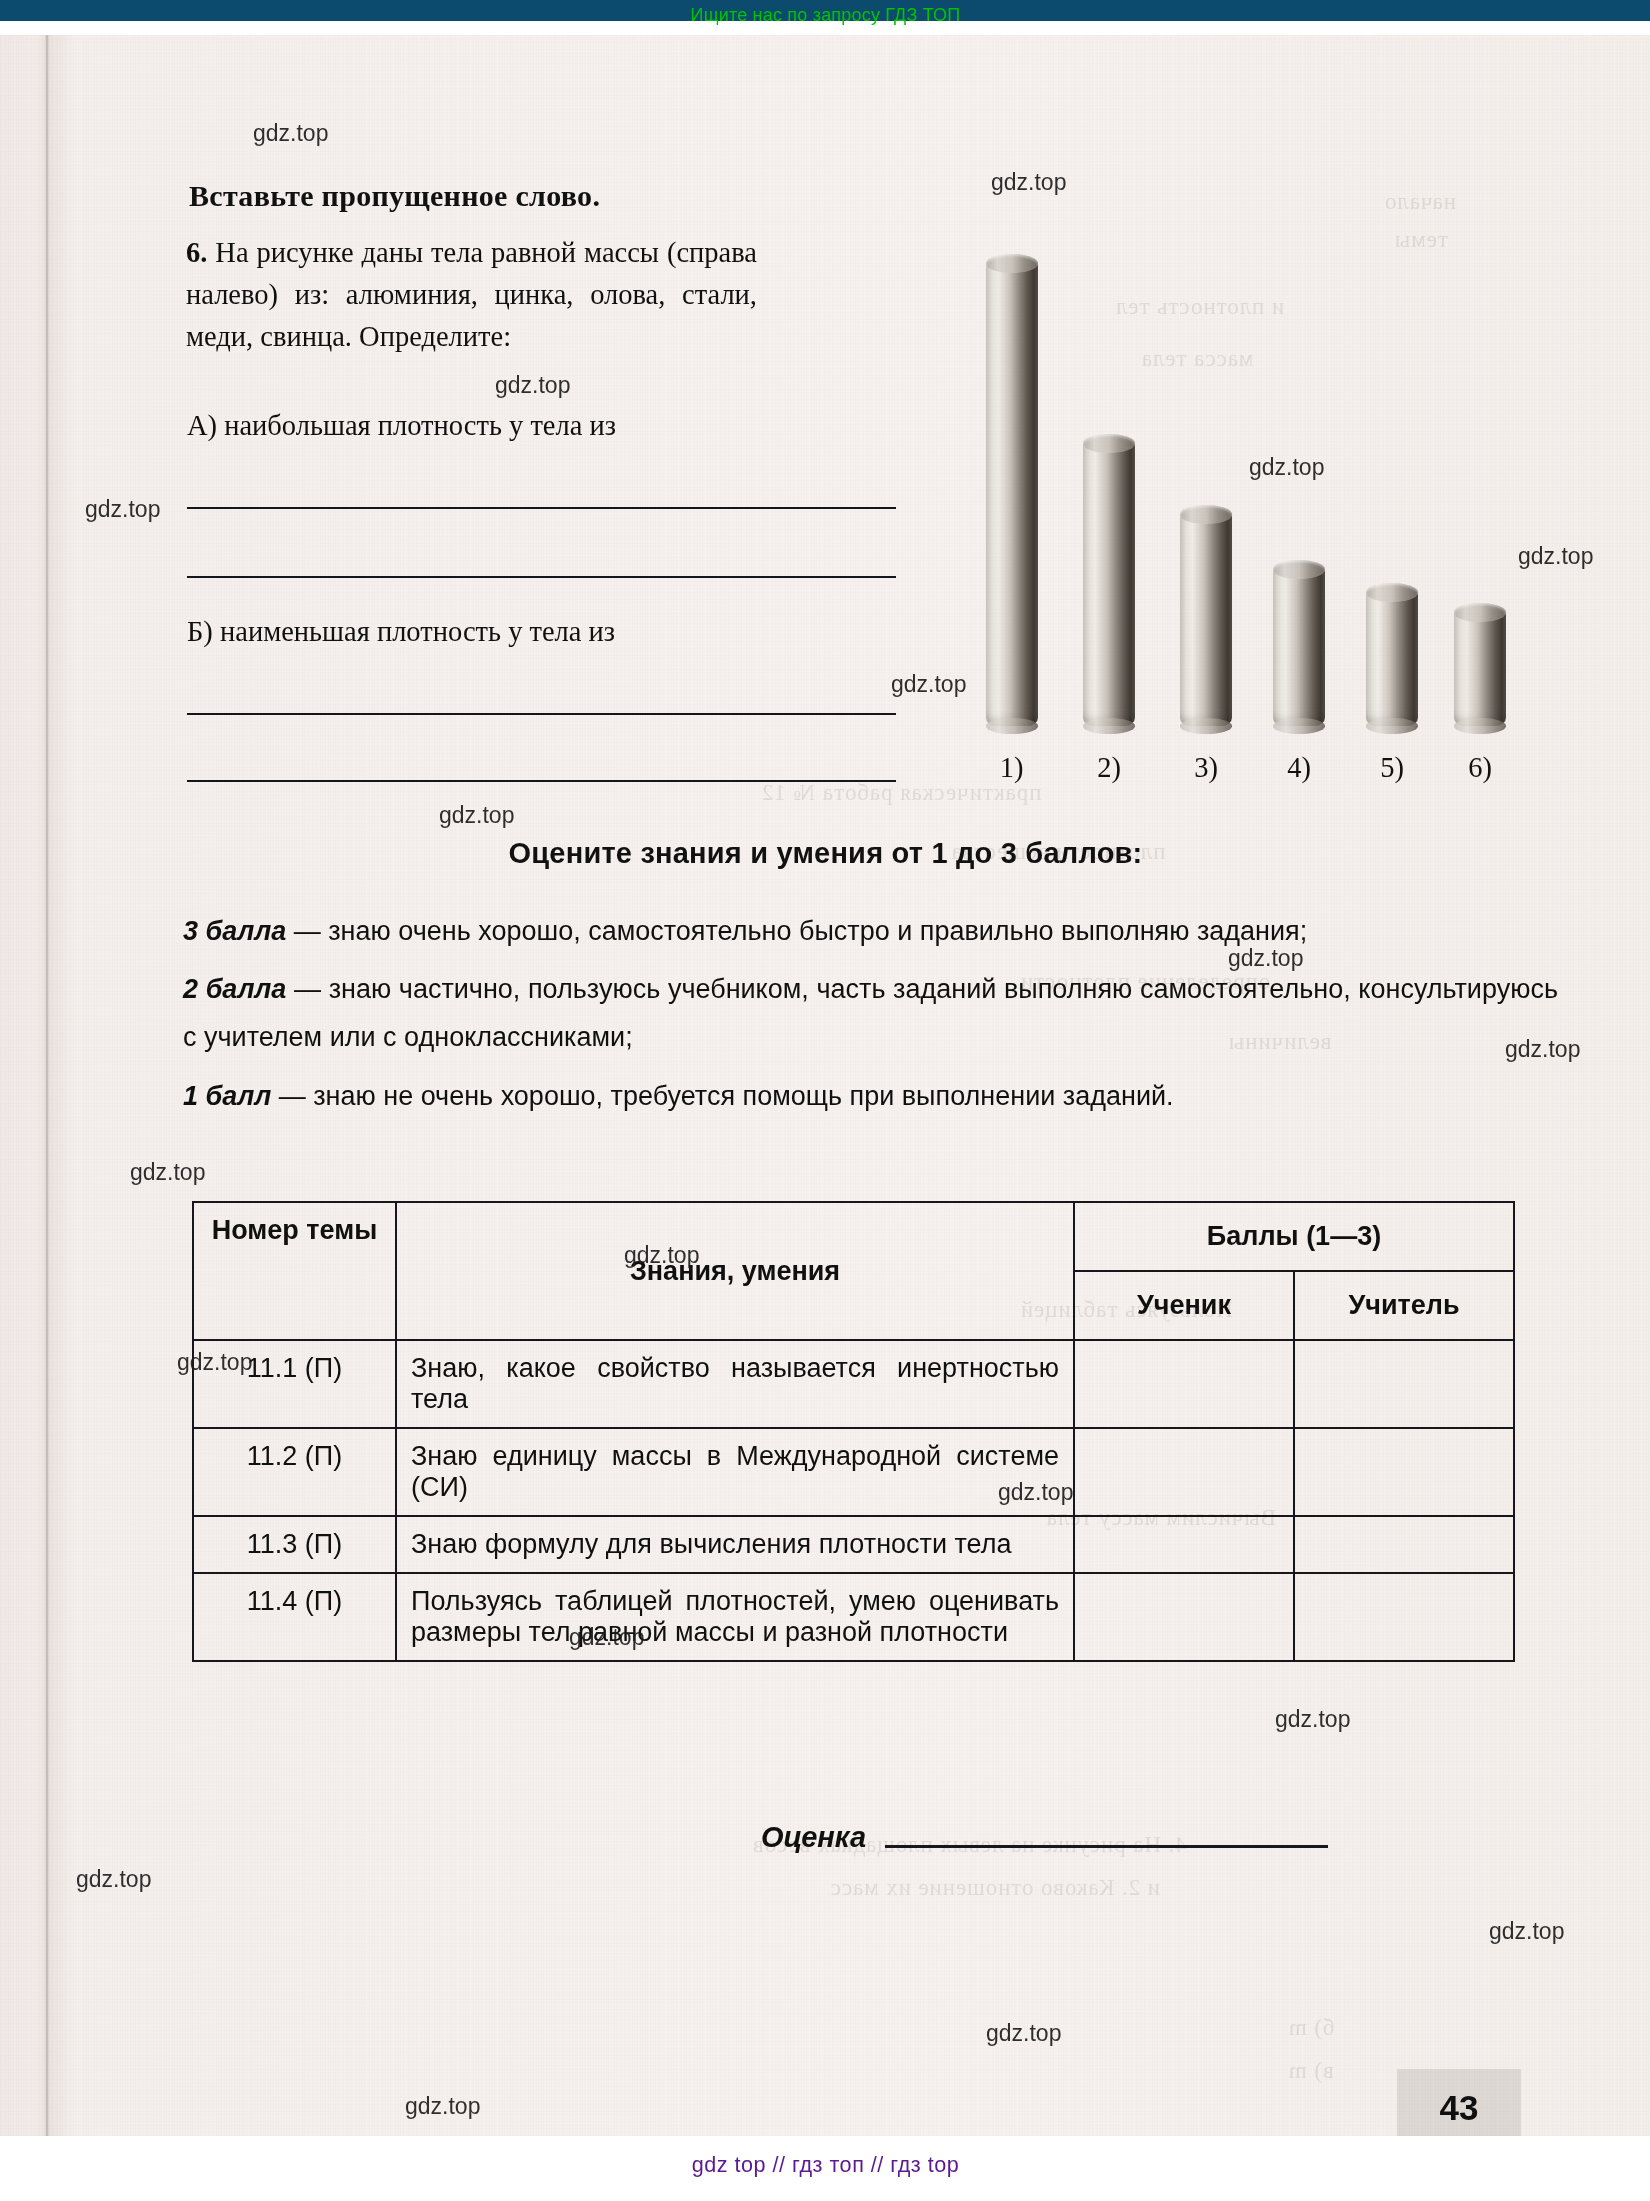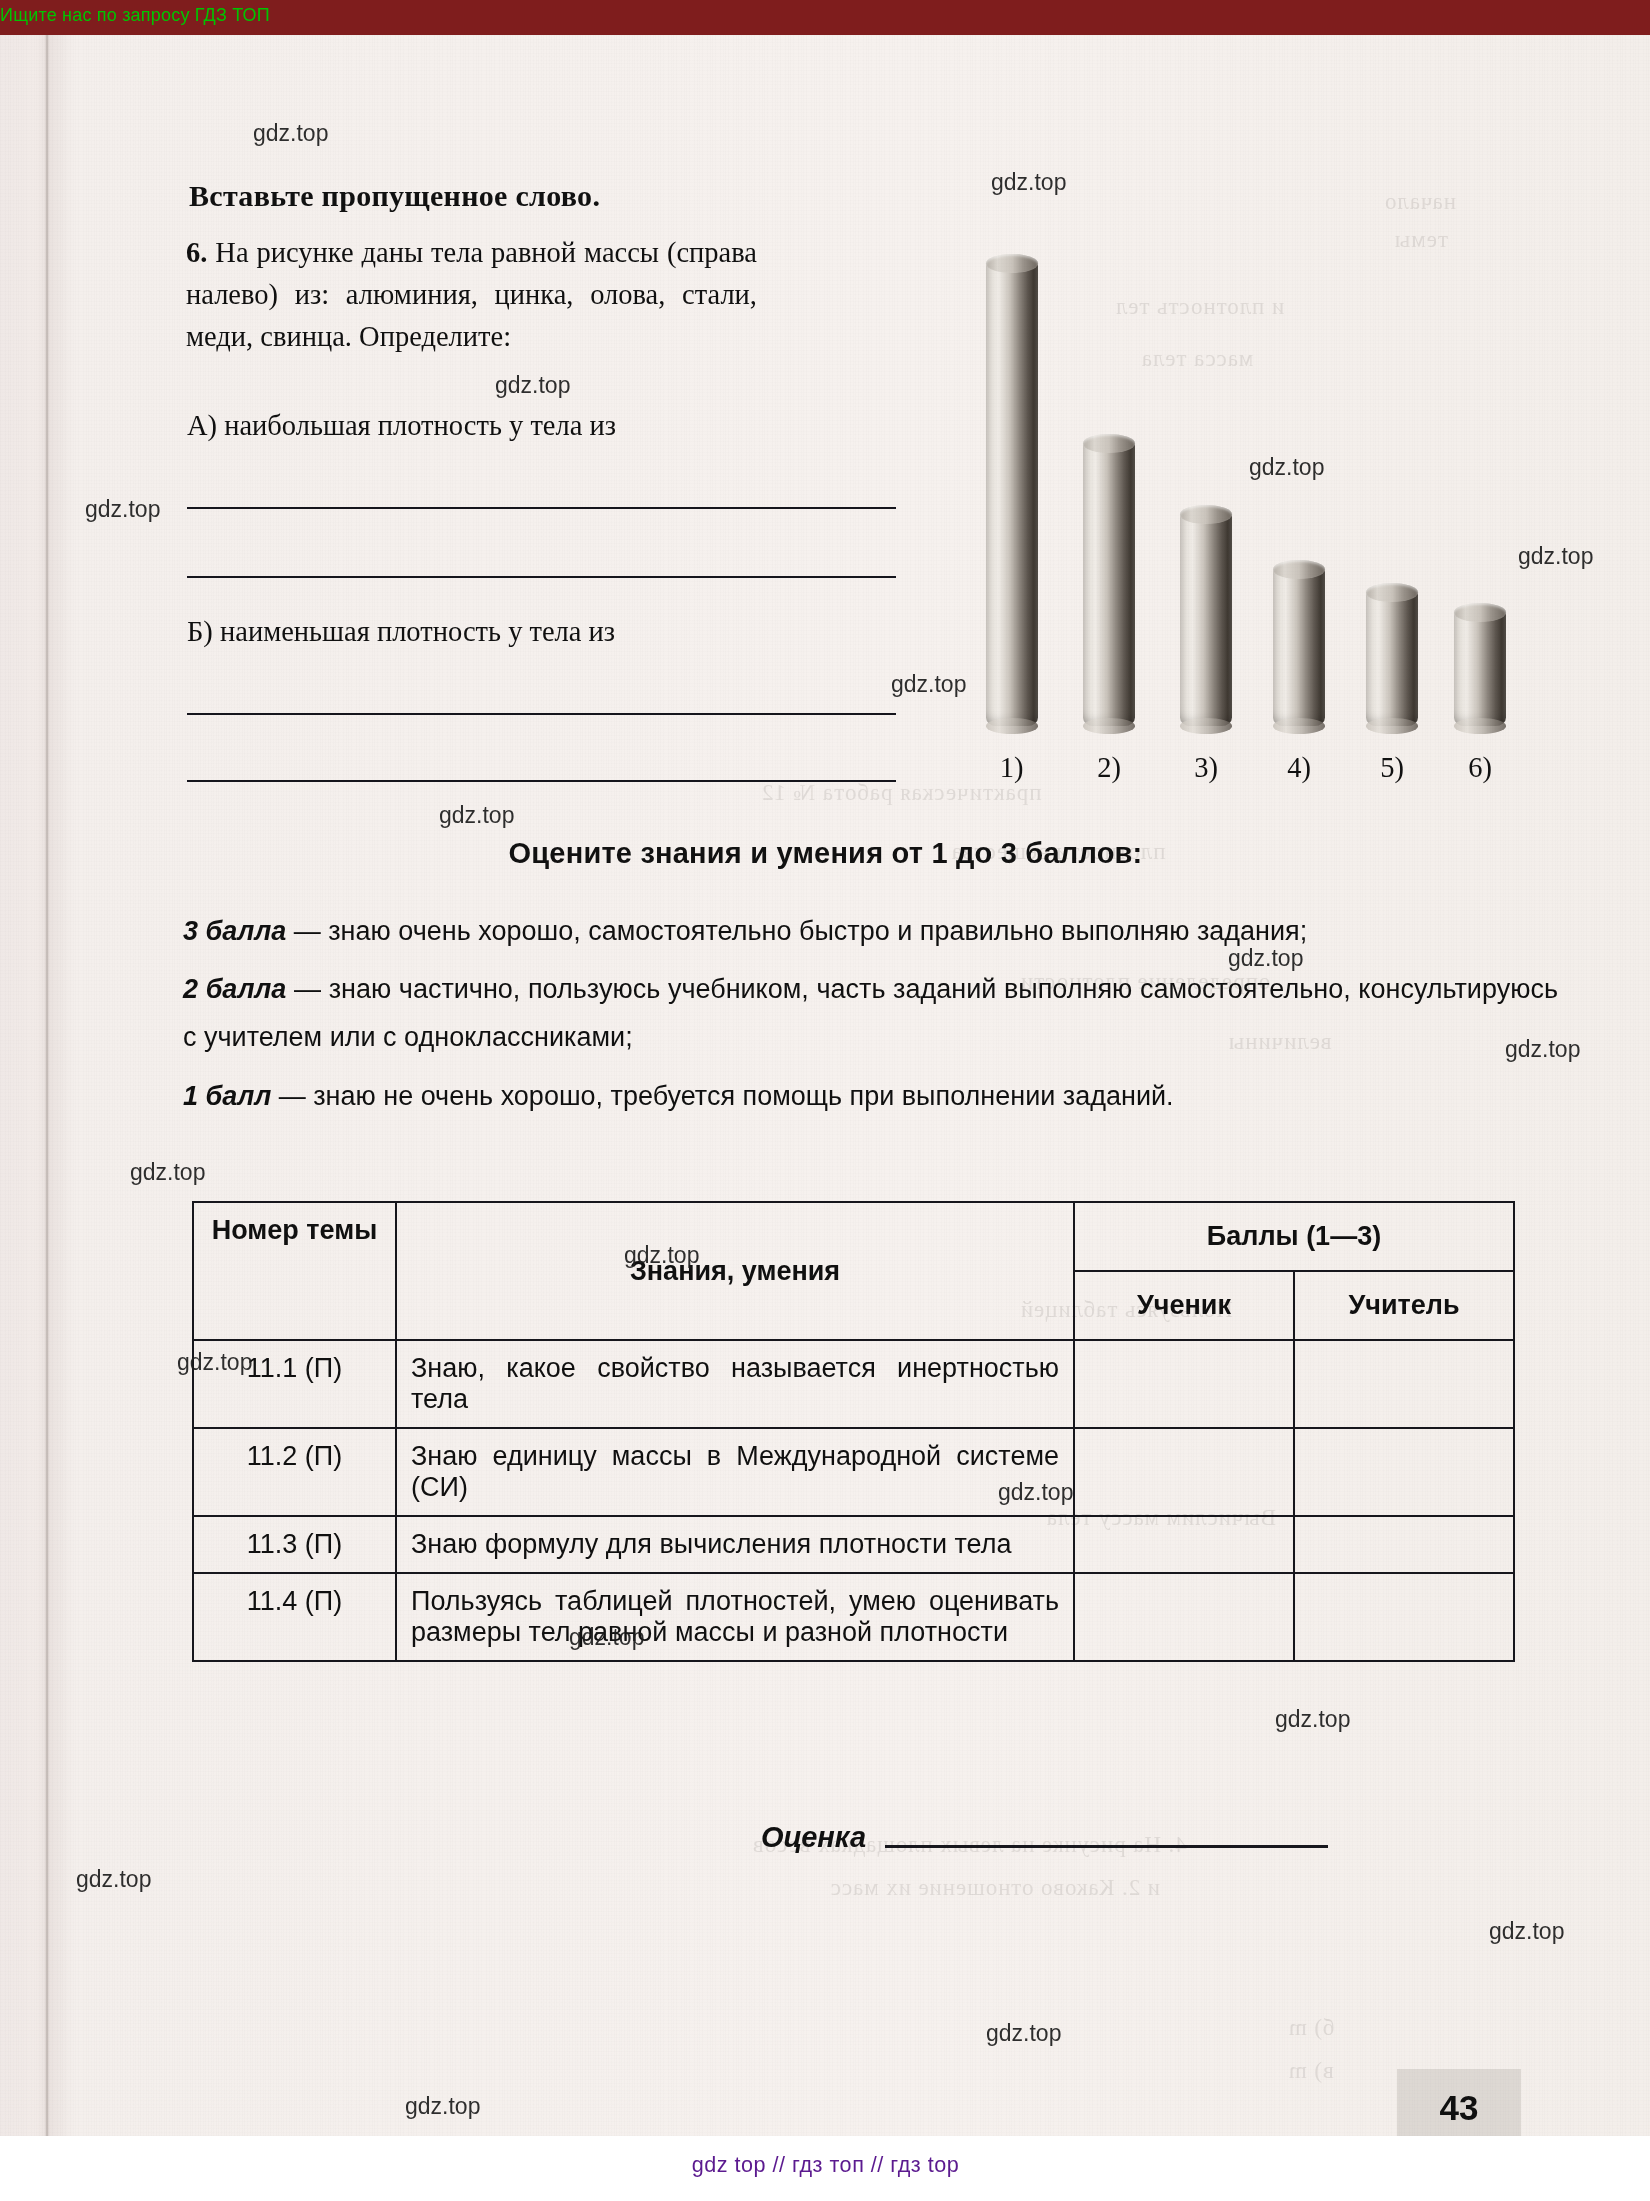--- a/index.html
+++ b/index.html
@@ -7,22 +7,22 @@
   body{
     width:1651px;height:2202px;
     background:#ffffff;
     font-family:"Liberation Sans", sans-serif;
     overflow:hidden;
     position:relative;
   }
 
   
   .top-banner{
-    position:absolute; left:0; top:0; width:1651px; height:35px;
-    background:#7f1d1d; text-align:left;
+    position:absolute; left:0; top:0; width:1651px; height:21px;
+    background:#0c4a6e; text-align:center;
   }
   .top-banner-text{
     display:inline-block; margin-top:5.2px;
     font-size:18px; color:#00c400; letter-spacing:0.2px;
     font-family:"Liberation Sans", sans-serif;
   }
 
   
   .page-sheet{
     position:absolute; left:0; top:35px; width:1651px; height:2101px;

